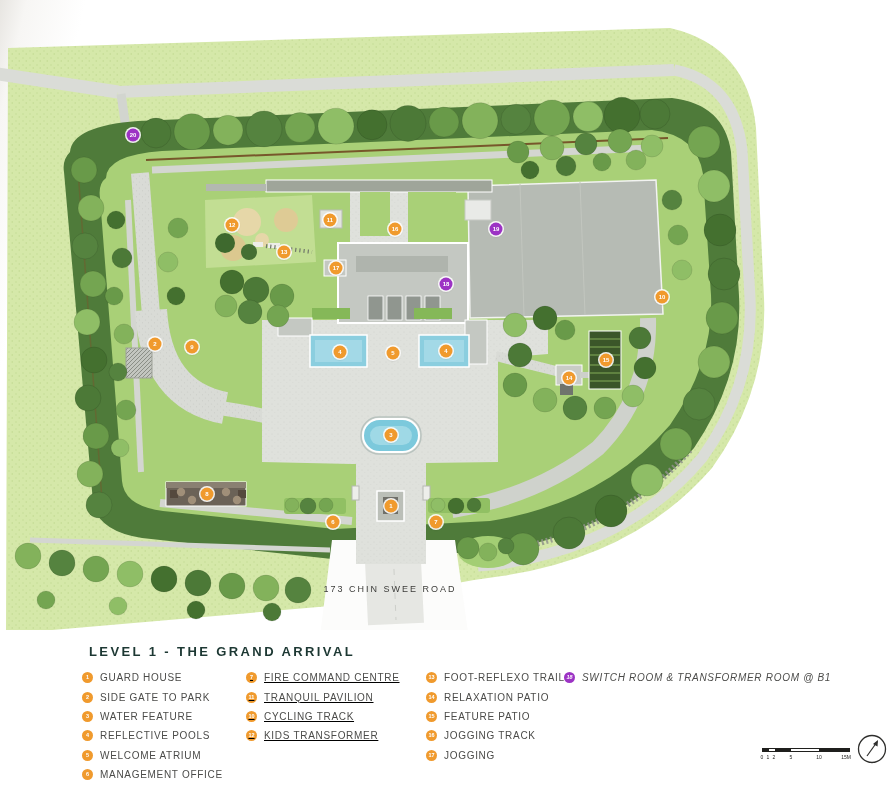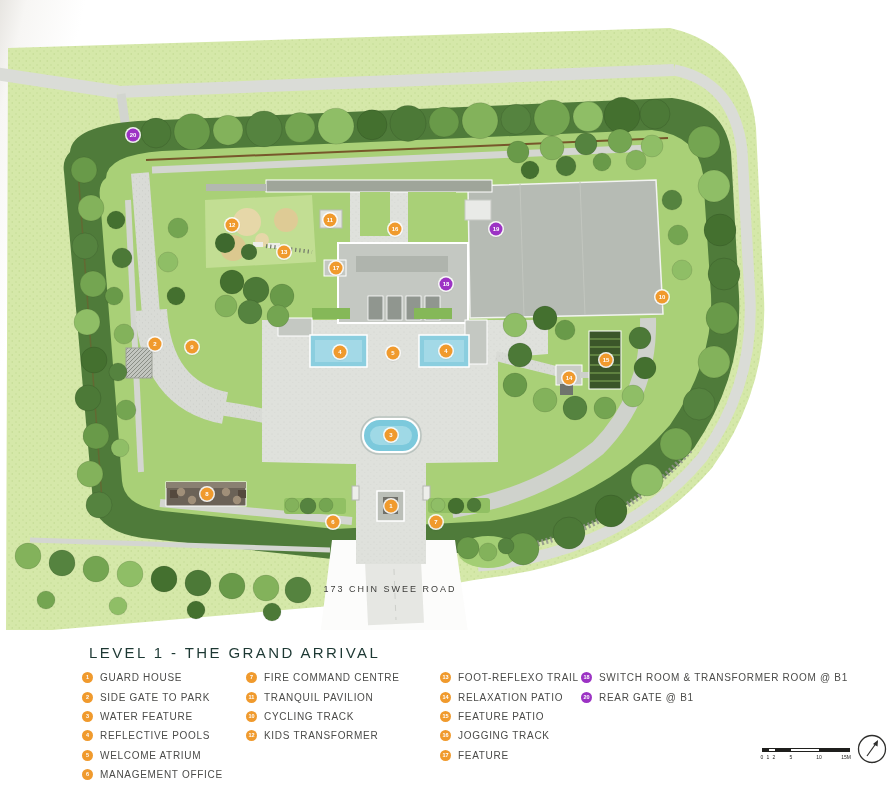--- a/index.html
+++ b/index.html
@@ -11,29 +11,29 @@
   .map-svg{position:absolute;left:0;top:0;}
   .marker-layer{position:absolute;left:0;top:0;width:896px;height:630px;}
   .mmark{
     position:absolute;width:13px;height:13px;border-radius:50%;
     background:#F09A2D;color:#fff;font-size:6px;font-weight:bold;line-height:13px;
     text-align:center;transform:translate(-50%,-50%);
     box-shadow:0 0 0 1.5px rgba(255,255,255,.9),0 1px 2px rgba(0,0,0,.35);
   }
   .mmark.purple{background:#9C33C4;}
   .page-title{
-    position:absolute;left:89px;top:644px;font-size:15px;font-weight:normal;
+    position:absolute;left:89px;top:644px;font-size:13px;font-weight:bold;
     letter-spacing:2.4px;color:#1D3833;white-space:nowrap;
   }
   .road-label{
     position:absolute;left:300px;top:584px;width:180px;text-align:center;
     font-size:9px;letter-spacing:2px;color:#3C3C3A;white-space:nowrap;
   }
   ul.legend-col{position:absolute;top:668px;margin:0;padding:0;list-style:none;}
-  .col0{left:82px;} .col1{left:246px;} .col2{left:440px;} .col3{left:581px;}
+  .col0{left:82px;} .col1{left:246px;text-decoration:underline;} .col2{left:426px;} .col3{left:564px;font-style:italic;}
   .litem{height:19.4px;display:flex;align-items:center;white-space:nowrap;}
   .lnum{
     width:11px;height:11px;border-radius:50%;background:#F09A2D;color:#fff;
     font-size:5.5px;font-weight:bold;line-height:11px;text-align:center;flex:0 0 11px;
   }
   .lnum.purple{background:#9C33C4;}
   .llab{margin-left:7px;font-size:10px;letter-spacing:.7px;color:#4B4B49;}
   .scalebar{position:absolute;left:762px;top:748px;width:88px;height:14px;}
   .sb-bar{display:flex;width:88px;height:4px;border:1px solid #1F1F1D;box-sizing:border-box;}
   .sb-bar span{height:100%;}
@@ -388,31 +388,27 @@
     <li class="litem">
         <span class="lnum">15</span>
         <span class="llab">FEATURE PATIO</span>
       </li>
     <li class="litem">
         <span class="lnum">16</span>
         <span class="llab">JOGGING TRACK</span>
       </li>
     <li class="litem">
         <span class="lnum">17</span>
-        <span class="llab">FEATURE</span>
+        <span class="llab">JOGGING</span>
       </li>
   </ul>
   <ul class="legend-col col3">
     <li class="litem">
         <span class="lnum purple">18</span>
         <span class="llab">SWITCH ROOM &amp; TRANSFORMER ROOM @ B1</span>
-      </li>
-    <li class="litem">
-        <span class="lnum purple">20</span>
-        <span class="llab">REAR GATE @ B1</span>
       </li>
   </ul>
 
   <div class="scalebar">
     <div class="sb-bar">
       <span style="width:6px;background:#1F1F1D"></span>
         <span style="width:6px;background:#fff"></span>
         <span style="width:17px;background:#1F1F1D"></span>
         <span style="width:28px;background:#fff"></span>
         <span style="width:31px;background:#1F1F1D"></span>

